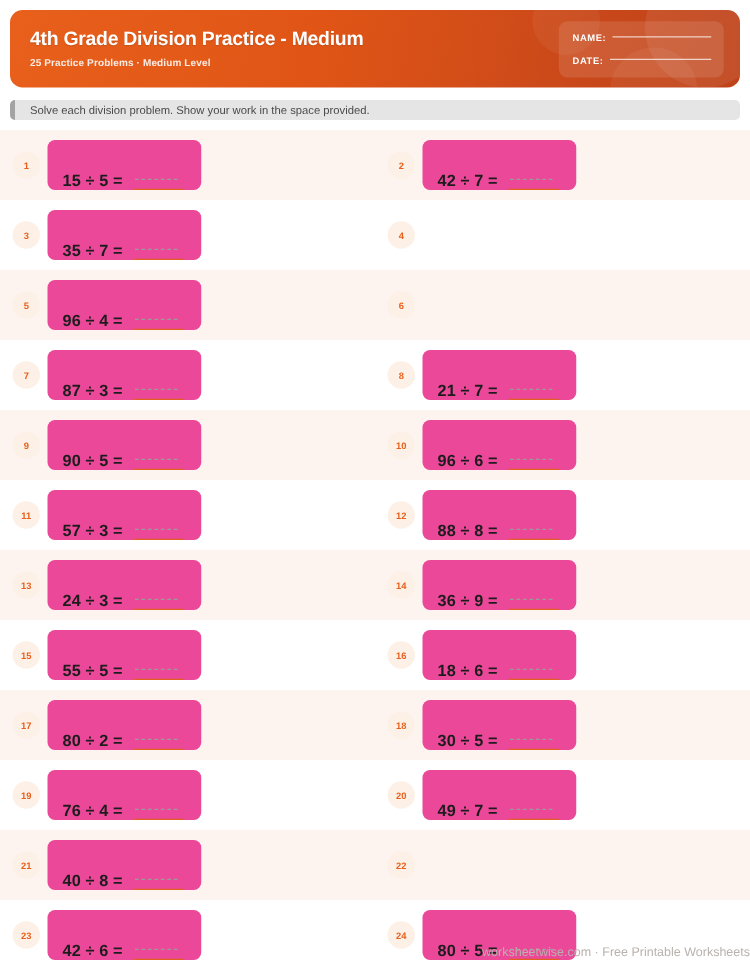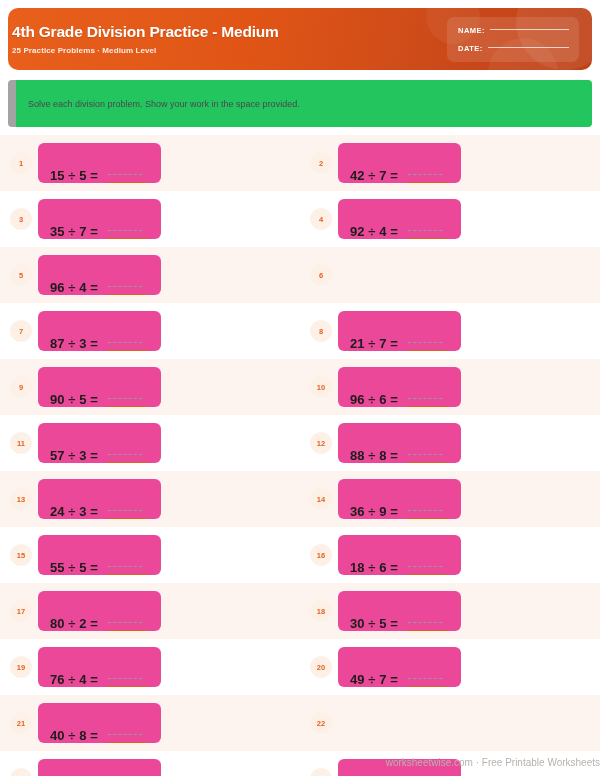--- a/index.html
+++ b/index.html
@@ -39,21 +39,21 @@
     background: rgba(255,255,255,0.07);
     pointer-events: none;
   }
   .deco-a { width: 96px; height: 96px; right: -20px; top: -34px; }
   .deco-b { width: 70px; height: 70px; right: 34px; top: 30px; background: rgba(255,255,255,0.055); }
   .deco-c { width: 54px; height: 54px; right: 112px; top: -18px; background: rgba(255,255,255,0.05); }
 
   .header-text {
     position: relative;
     z-index: 2;
-    padding-left: 4px;
+    padding-left: 16px;
     flex: 1;
   }
 
   .title {
     color: #ffffff;
     font-size: 15.5px;
     font-weight: bold;
     letter-spacing: -0.2px;
     line-height: 1.1;
     text-shadow: 0 1px 1px rgba(0,0,0,0.14);
@@ -96,25 +96,25 @@
     flex: 1;
     height: 1px;
     background: rgba(255,255,255,0.72);
     margin-bottom: 2px;
   }
 
   
   .instructions {
     position: relative;
     margin: 10px 8px 0 8px;
-    height: 47px;
+    height: 16px;
     display: flex;
     align-items: center;
-    background: #22c55e;
-    border-left: 8px solid #a3a3a3;
+    background: #e5e5e5;
+    border-left: 4px solid #a3a3a3;
     border-radius: 4px;
   }
 
   .instructions-text {
     padding-left: 12px;
     font-size: 9px;
     color: #4a4a4a;
   }
 
   
@@ -257,24 +257,20 @@
       <div class="prow">
         <div class="pcell">
           <div class="pnum">3</div>
           <div class="pcard">
             <span class="pexpr">35 ÷ 7 =</span>
             <span class="pblank"></span>
           </div>
         </div>
         <div class="pcell">
           <div class="pnum">4</div>
-          <div class="pcard">
-            <span class="pexpr">92 ÷ 4 =</span>
-            <span class="pblank"></span>
-          </div>
         </div>
       </div>
       <div class="prow tint">
         <div class="pcell">
           <div class="pnum">5</div>
           <div class="pcard">
             <span class="pexpr">96 ÷ 4 =</span>
             <span class="pblank"></span>
           </div>
         </div>

